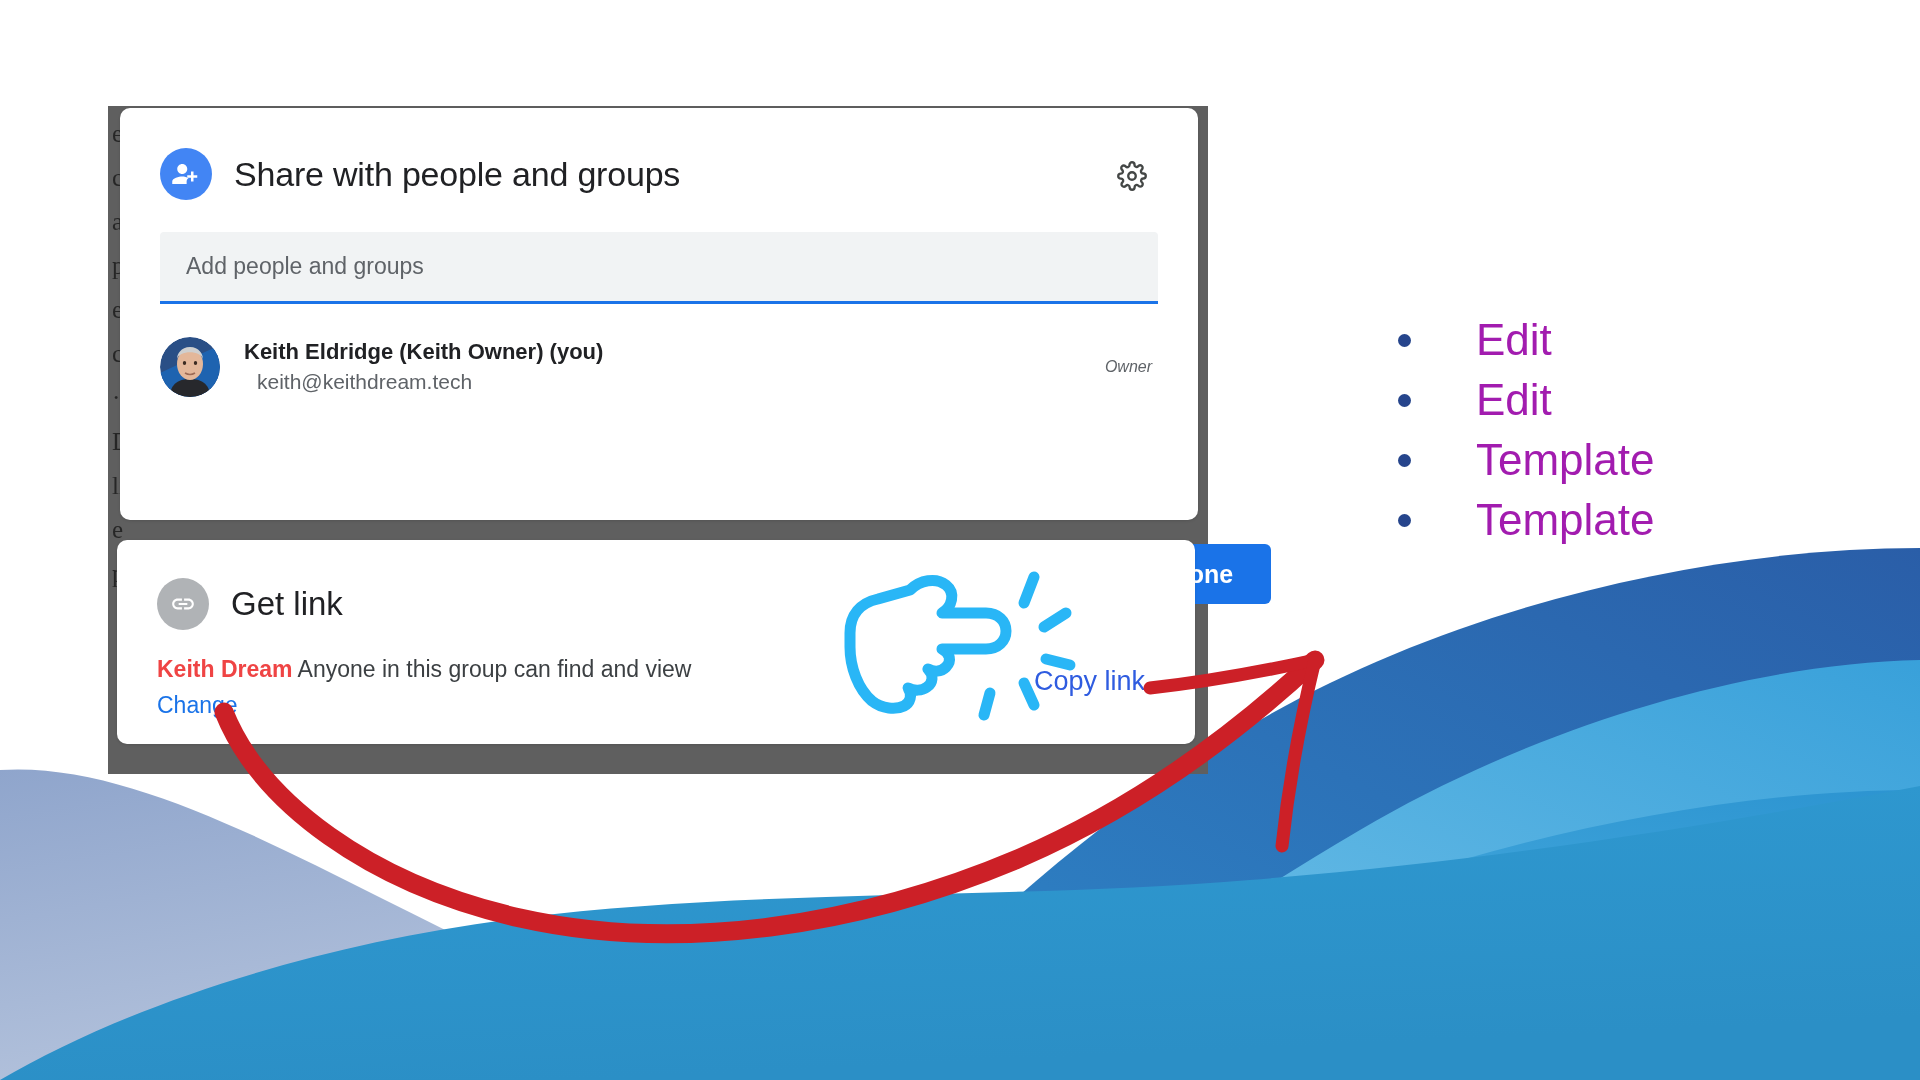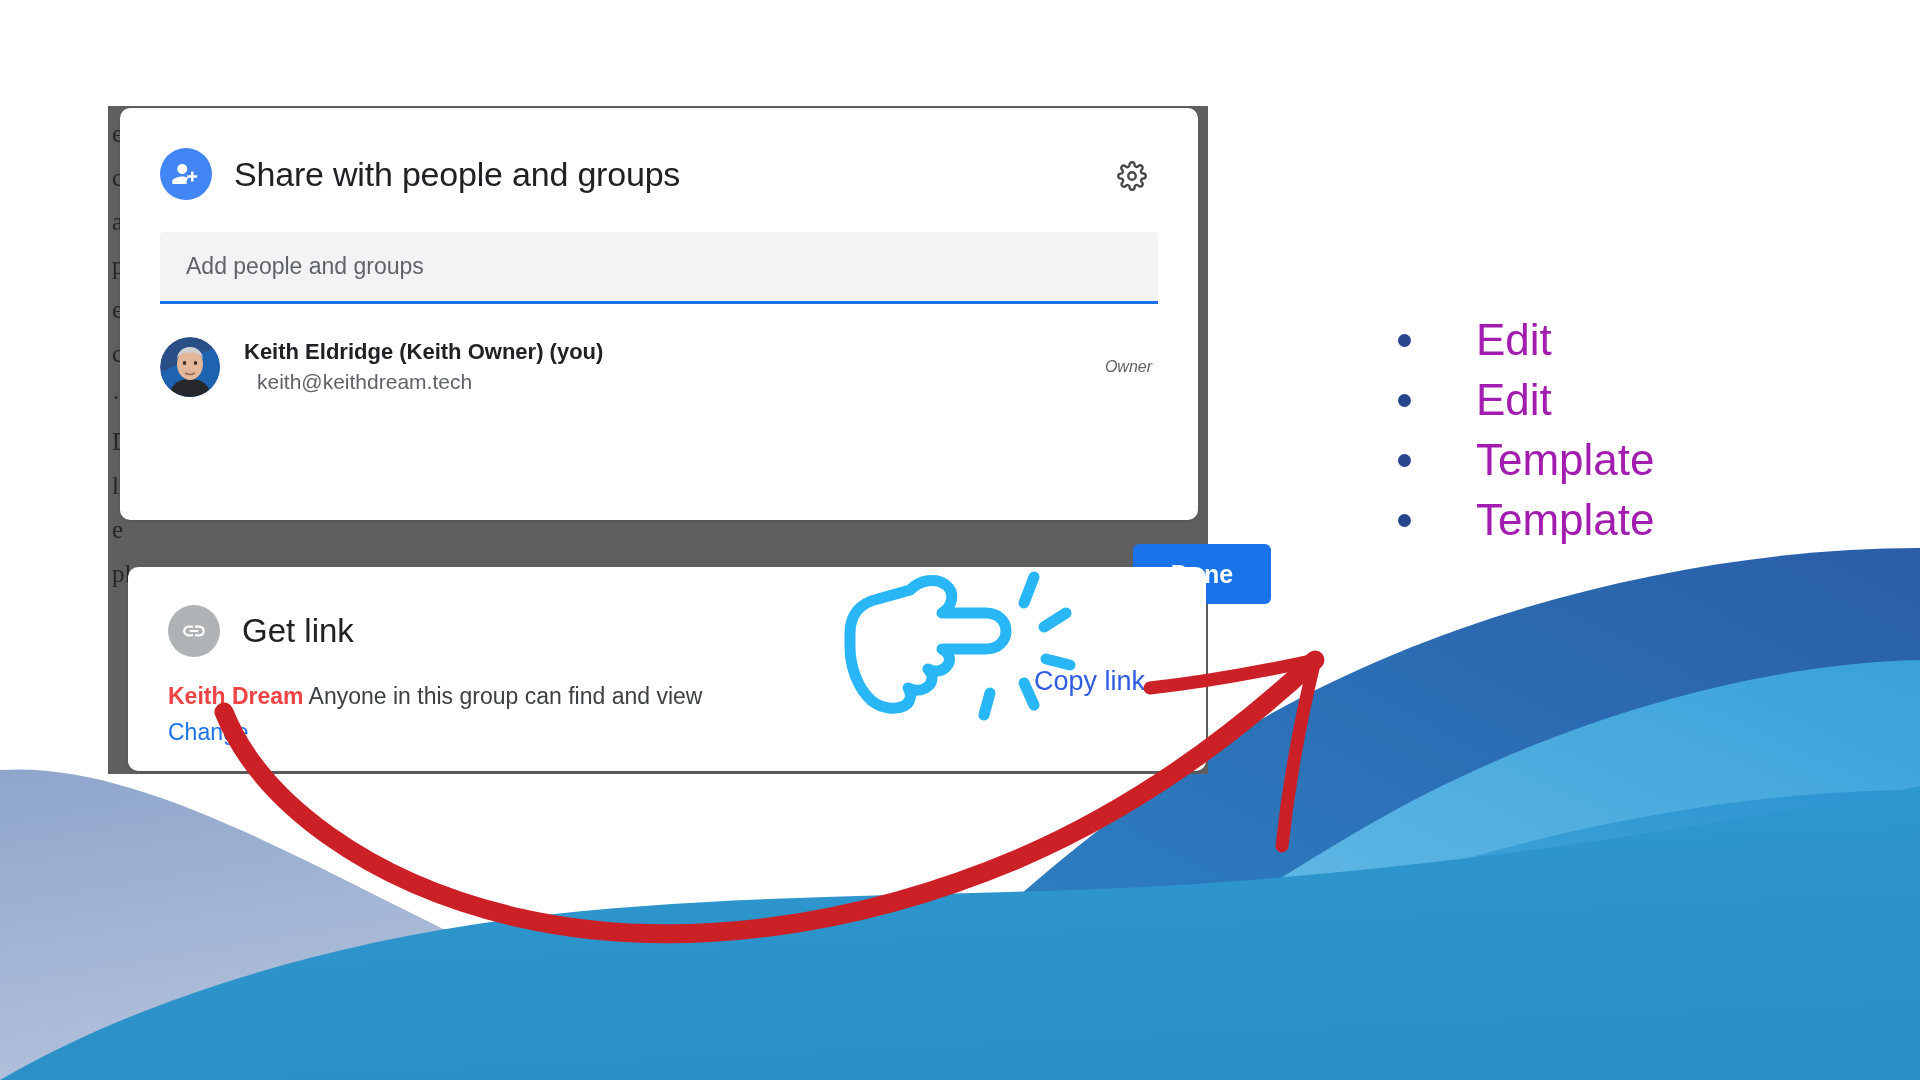--- a/index.html
+++ b/index.html
@@ -39,21 +39,21 @@
 
   
   .card {
     position: absolute;
     background: #ffffff;
     border-radius: 10px;
     z-index: 3;
     box-shadow: 0 1px 3px rgba(0,0,0,.12);
   }
   #card-share { left: 120px; top: 108px; width: 1078px; height: 412px; }
-  #card-link  { left: 128px; top: 540px; width: 1078px; height: 204px; margin-top: 27px; }
+  #card-link  { left: 117px; top: 540px; width: 1078px; height: 204px; }
 
   
   .dlg-head {
     position: absolute; left: 40px; top: 40px;
     display: flex; align-items: center; gap: 22px;
   }
   .avatar-icon {
     width: 52px; height: 52px; border-radius: 50%;
     background: #4285f4;
     display: flex; align-items: center; justify-content: center;

